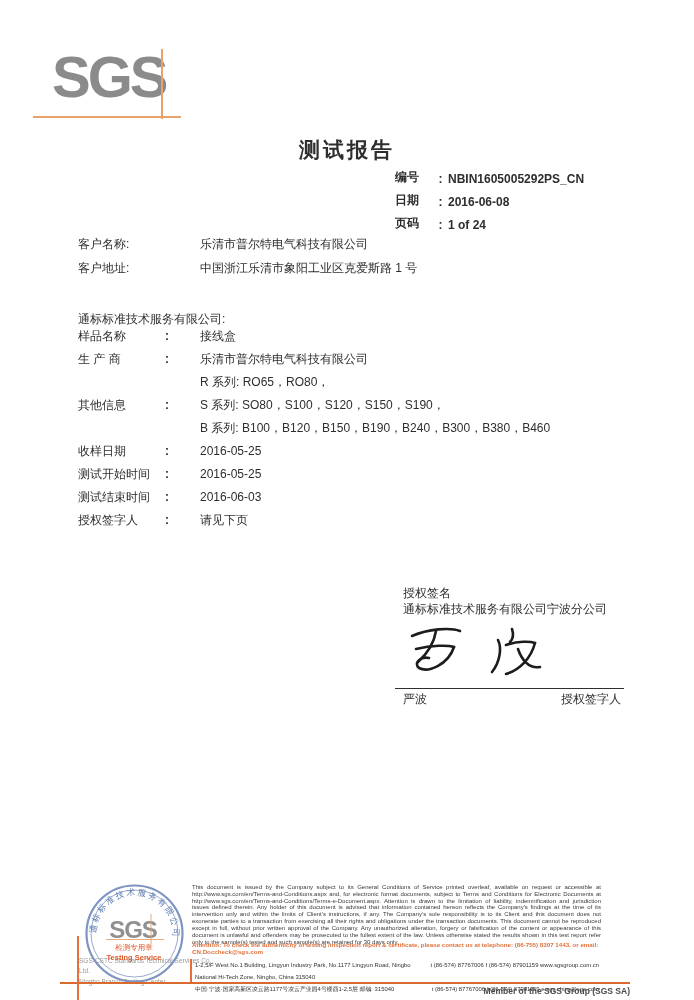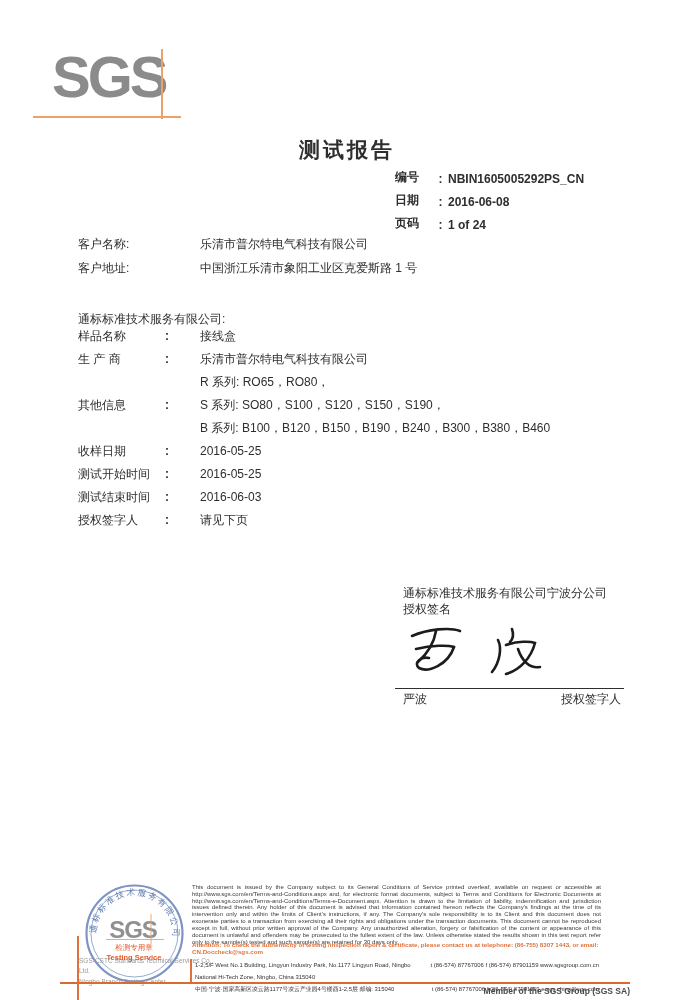--- a/index.html
+++ b/index.html
@@ -132,22 +132,22 @@
       <span class="f-value f-bold">2016-06-03</span>
     </div>
     <div class="frow">
       <span class="f-label">授权签字人</span>
       <span class="f-sep">:</span>
       <span class="f-value">请见下页</span>
     </div>
   </div>
 
   <div class="sig-block">
+    <div>授权签名</div>
     <div>通标标准技术服务有限公司宁波分公司</div>
-    <div>授权签名</div>
   </div>
   <svg class="sig-svg" width="170" height="72" viewBox="0 0 170 72">
     <g fill="none" stroke="#1c1c1c" stroke-width="2.6" stroke-linecap="round">
       <path d="M14,20 C30,13 52,11 62,15"></path>
       <path d="M38,15 C36,27 30,37 20,46"></path>
       <path d="M18,33 C34,29 50,29 56,31"></path>
       <path d="M56,31 C50,49 30,57 21,52 C15,47 23,40 31,42"></path>
       <path d="M100,24 C104,32 102,46 94,56"></path>
       <path d="M114,13 C116,19 115,23 112,26"></path>
       <path d="M108,29 C120,25 132,25 137,27 C133,42 122,54 108,58"></path>

